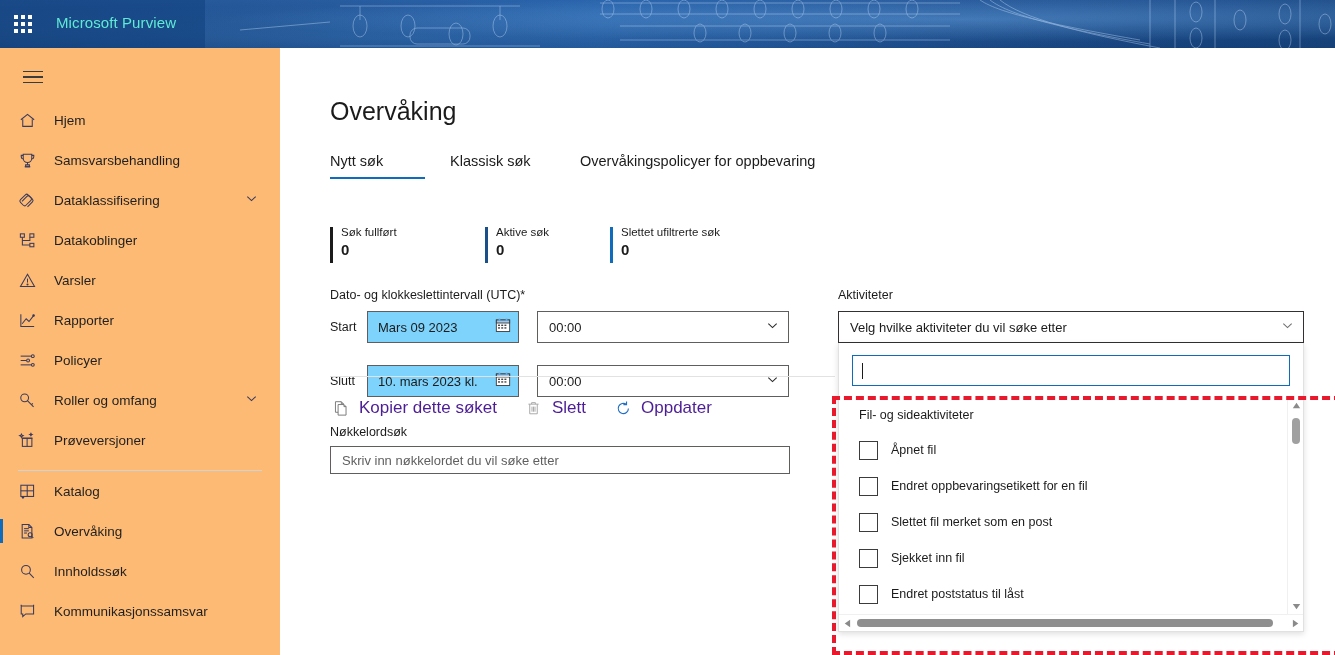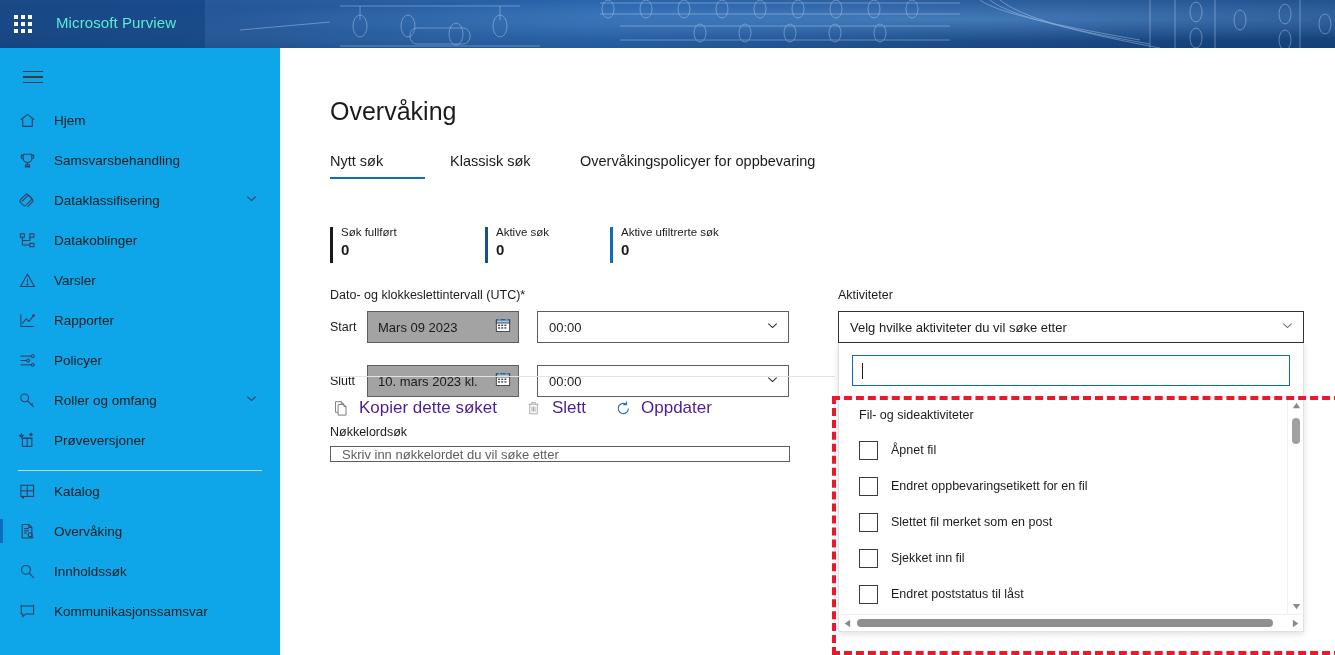--- a/index.html
+++ b/index.html
@@ -37,21 +37,21 @@
   }
   .waffle i { display: block; width: 4px; height: 4px; background: #ffffff; }
   .brandname {
     position: absolute; left: 56px; top: 14px;
     color: #5eead4; font-size: 15px; letter-spacing: .1px;
   }
 
   
   .sidebar {
     position: absolute; left: 0; top: 48px; width: 280px; height: 607px;
-    background: #0ea5e9; overflow: hidden;
+    background: #fdba74; overflow: hidden;
   }
   .hamburger {
     position: absolute; left: 14px; top: 12px; width: 38px; height: 34px;
     display: flex; flex-direction: column; justify-content: center; align-items: center; gap: 4px;
     cursor: pointer;
   }
   .hamburger span { display: block; width: 20px; height: 1.4px; background: #3b3b3b; }
 
   .navlist { position: absolute; left: 0; top: 52px; width: 280px; }
   .navitem {
@@ -115,36 +115,36 @@
   .stat .sv { font-size: 15px; color: #1b1b1b; font-weight: bold; margin-top: 3px; }
 
   
   .lcol { position: absolute; left: 50px; top: 240px; width: 462px; }
   .fl { font-size: 12.5px; color: #1b1b1b; }
   .req { color: #1b1b1b; }
   .row { display: flex; align-items: center; margin-top: 9px; }
   .rowlbl { font-size: 12.5px; color: #1b1b1b; width: 37px; flex: 0 0 37px; }
   .datefield {
     position: relative; width: 152px; height: 32px; border: 1px solid #605e5c;
-    background: #a3a3a3; display: flex; align-items: center; padding: 0 30px 0 10px;
+    background: #7dd3fc; display: flex; align-items: center; padding: 0 30px 0 10px;
     font-size: 13px; color: #1b1b1b; cursor: text;
   }
   .cal {
     position: absolute; right: 7px; top: 50%; transform: translateY(-50%);
   }
   .timefield {
     position: relative; width: 252px; height: 32px; border: 1px solid #605e5c;
     background: #fff; display: flex; align-items: center; padding: 0 28px 0 11px;
     font-size: 13px; color: #1b1b1b; margin-left: 18px; cursor: pointer;
   }
   .dd-chev { position: absolute; right: 9px; top: 50%; transform: translateY(-50%); color: #2b2b2b; }
 
   .kwlabel { margin-top: 28px; font-size: 12.5px; color: #1b1b1b; }
   .kwfield {
-    margin-top: 7px; width: 460px; height: 16px; border: 1px solid #605e5c;
+    margin-top: 7px; width: 460px; height: 28px; border: 1px solid #605e5c;
     background: #fff; display: flex; align-items: center; padding: 0 11px;
     font-size: 13px; color: #5f5f5f; cursor: text;
   }
 
   .btnrow { margin-top: 30px; display: flex; align-items: center; }
   .btn-primary {
     width: 82px; height: 32px; background: #0f6cbd; color: #fff; border: none;
     font-size: 13.5px; font-family: inherit; cursor: pointer;
   }
   .btn-secondary {
@@ -492,21 +492,21 @@
         <div class="sl">Søk fullført</div>
         <div class="sv">0</div>
       </div>
       <div class="stat s2">
         <span class="bar" style="background:#1b4f8a"></span>
         <div class="sl">Aktive søk</div>
         <div class="sv">0</div>
       </div>
       <div class="stat s3">
         <span class="bar" style="background:#0f6cbd"></span>
-        <div class="sl">Aktive ufiltrerte søk</div>
+        <div class="sl">Slettet ufiltrerte søk</div>
         <div class="sv">0</div>
       </div>
     </div>
 
     <div class="lcol">
       <div class="fl">
         <span>Dato- og klokkeslettintervall (UTC)</span><span class="req">*</span>
       </div>
 
       <div class="row">

